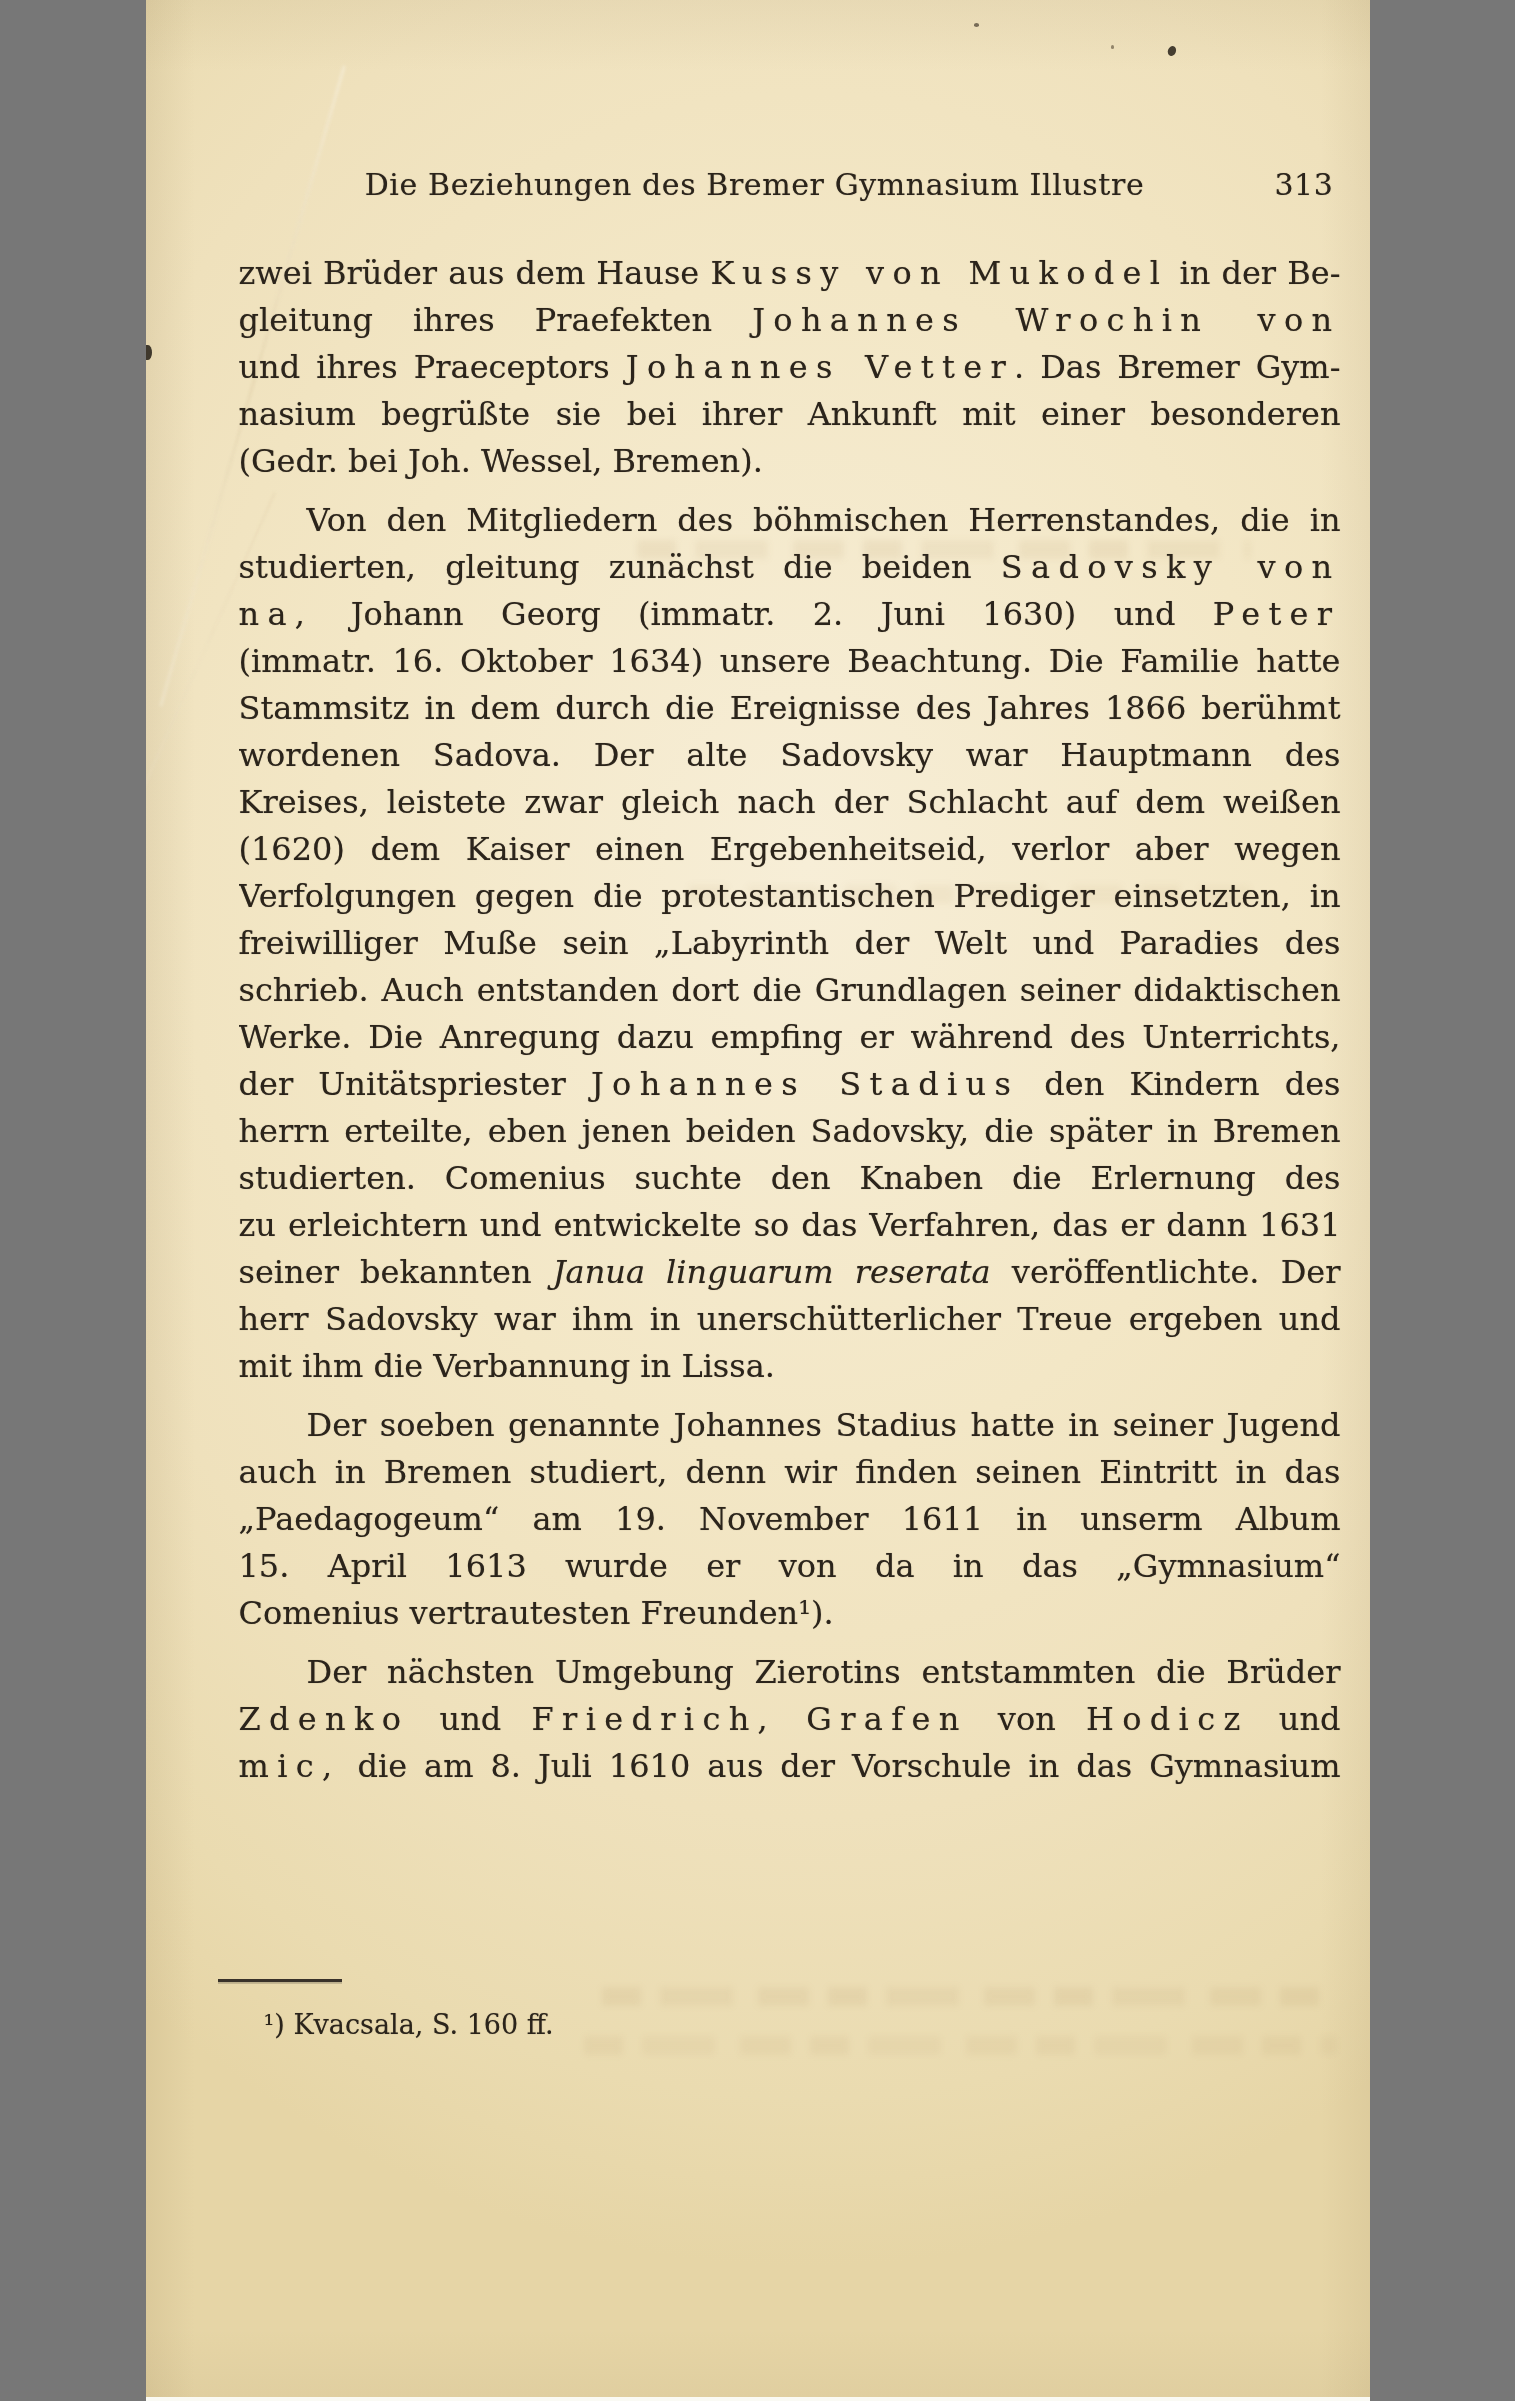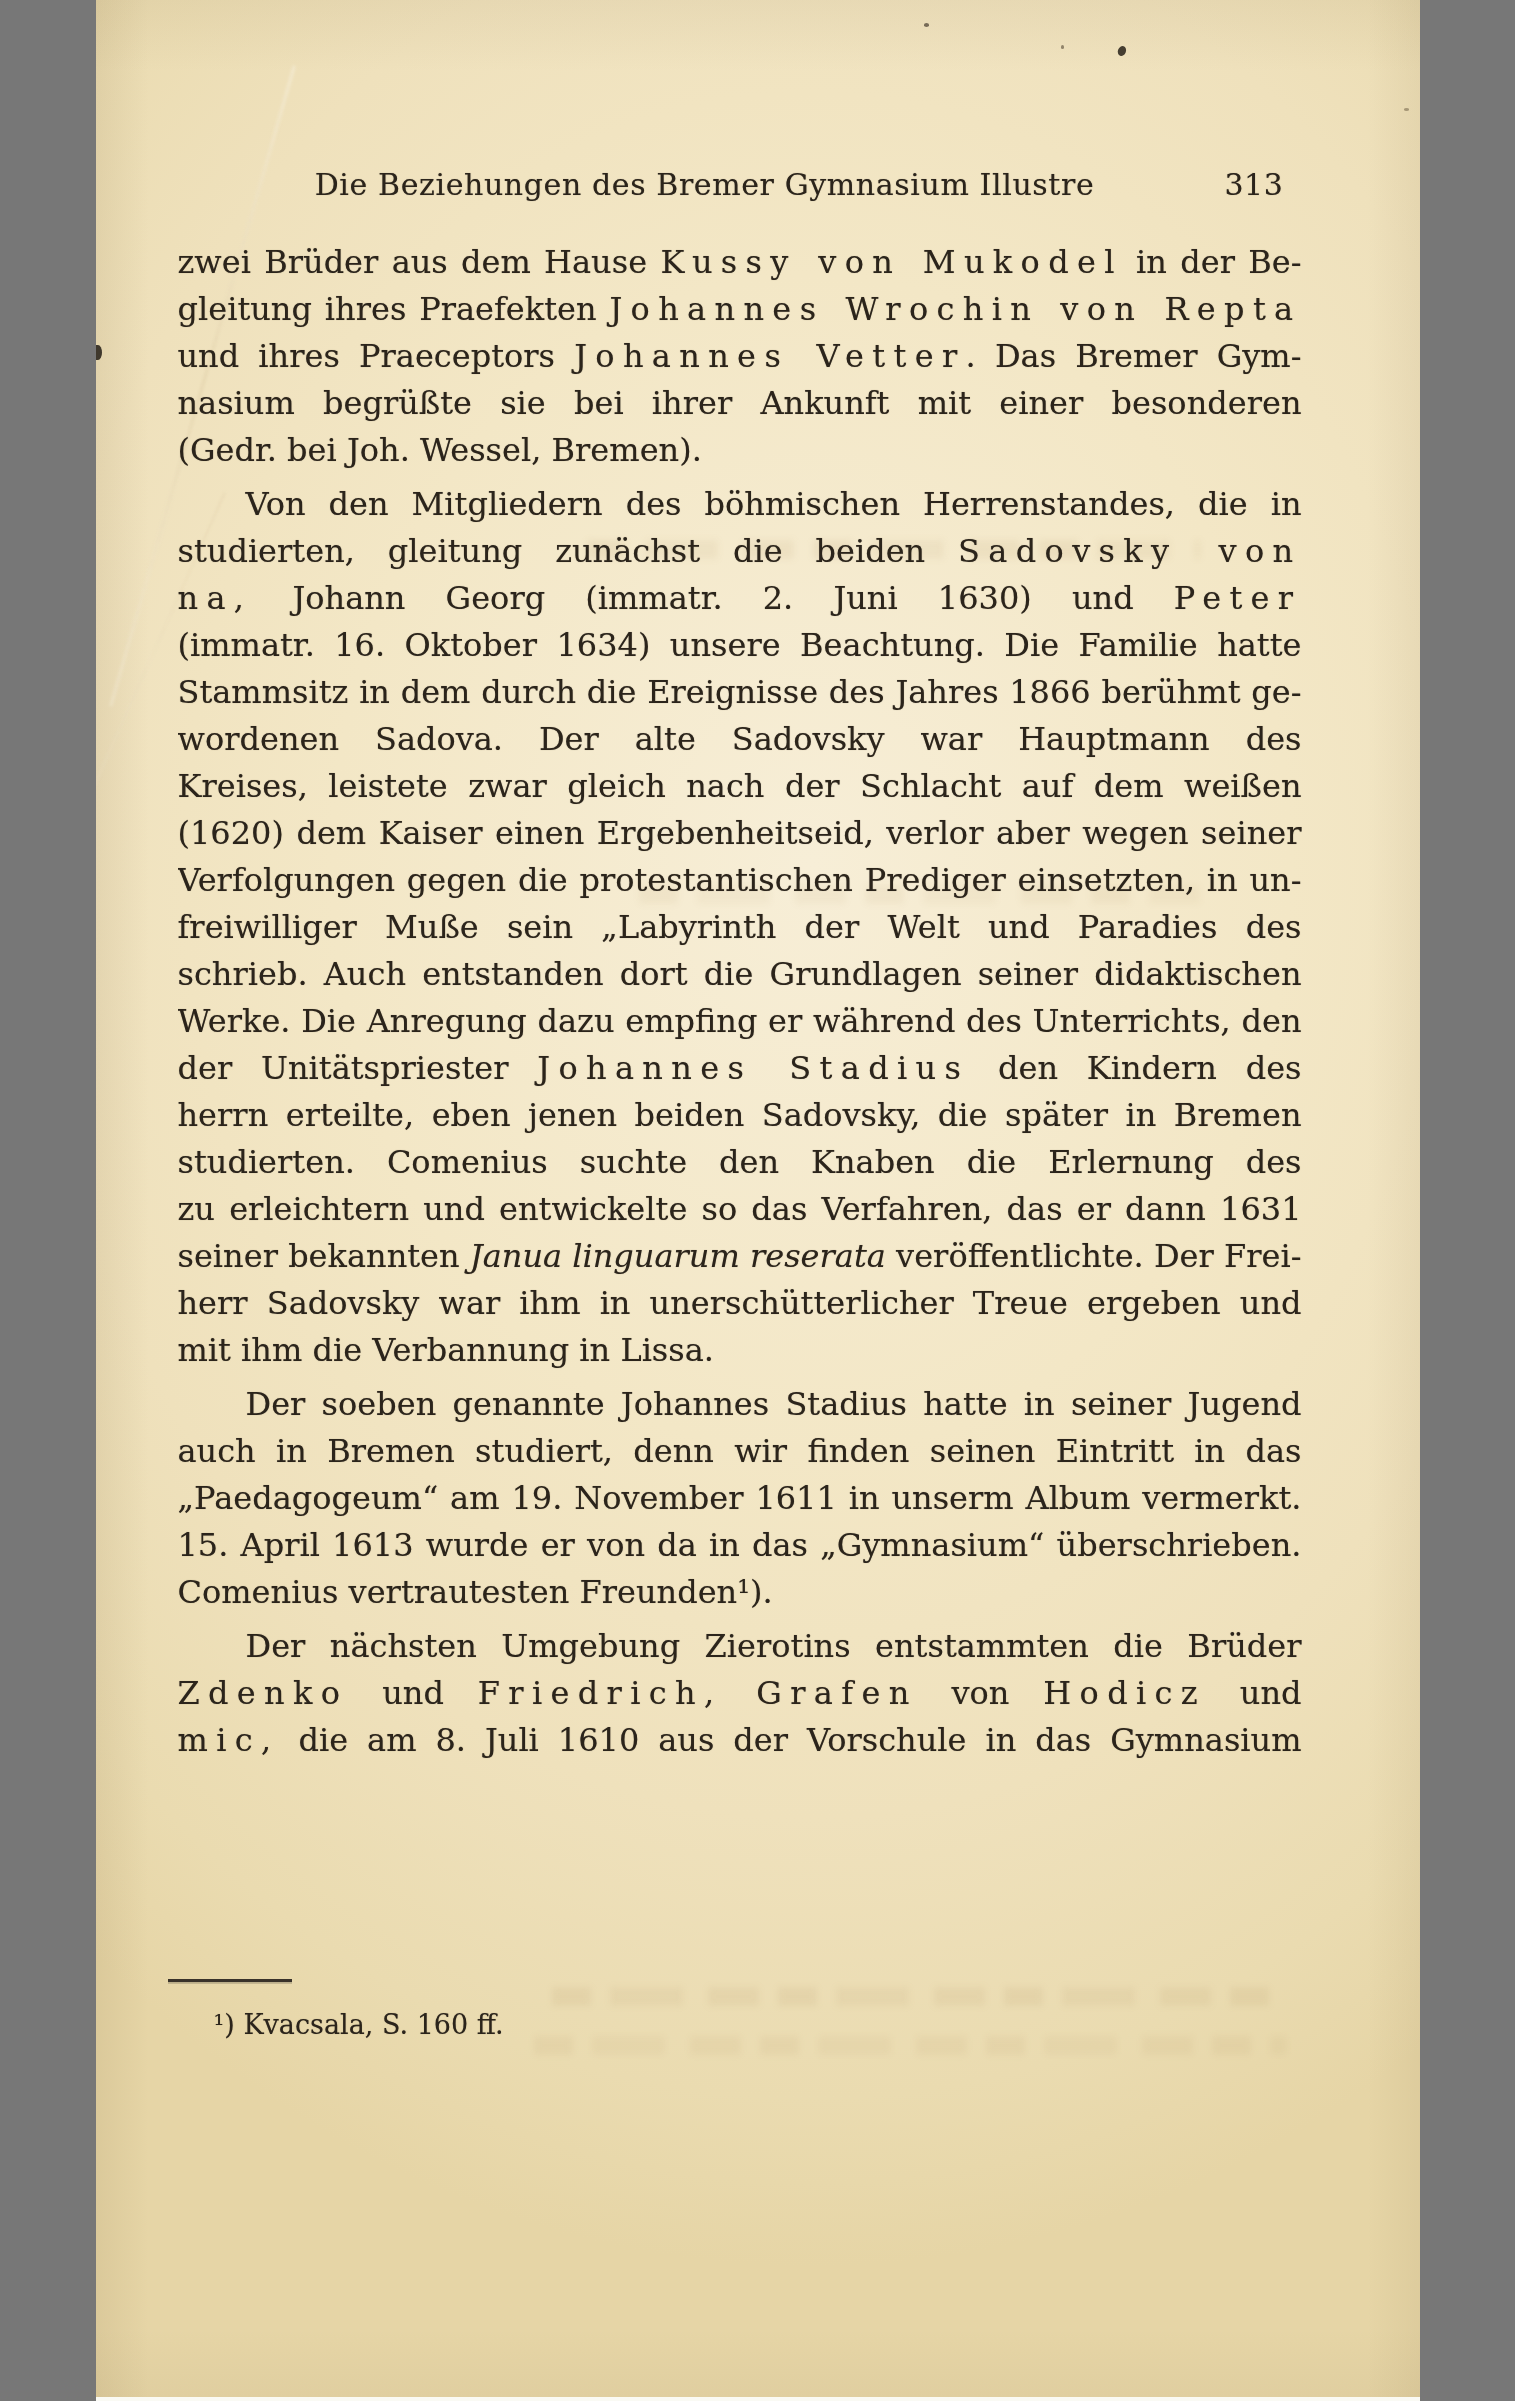--- a/index.html
+++ b/index.html
@@ -1,18 +1,18 @@
 <!DOCTYPE html>
 <html style="font-size:14px"><head>
 <meta charset="utf-8">
 <style>
   html, body { margin: 0; padding: 0; background: #777; }
   .page {
     position: relative;
-    width: 1324px;
+    width: 1224px;
     height: 2401px;
     margin: 0 auto;
     overflow: hidden;
     background:
       radial-gradient(ellipse 1139px 1402px at 54% 36%, #f7eed7 0%, #f3e7c6 42%, #efe1bc 68%, #eadbb0 88%, #e6d5a6 100%);
     font-family: "DejaVu Serif", "Liberation Serif", serif;
     color: #2b241b;
   }
   
   .page::before {
@@ -37,21 +37,21 @@
   }
   .header .title { display: block; text-align: center; padding-right: 70px; }
   .header .pagenum { position: absolute; right: 19px; top: 0; }
   .textblock {
     position: absolute;
     left: 81px; top: 238px; width: 1126px;
     font-size: 32px;
     line-height: 47px;
     text-shadow: 0 0 0.9px rgba(43,36,27,0.42);
   }
-  .para { margin: 1px; }
+  .para { margin: 12px; }
   .para + .para { margin-top: 7px; }
   .para.indent .line:first-child { text-indent: 68px; }
   .line {
     display: block;
     width: 100%;
     height: 47px;
     overflow: hidden;
     text-align: justify;
     text-align-last: justify;
     white-space: normal;

